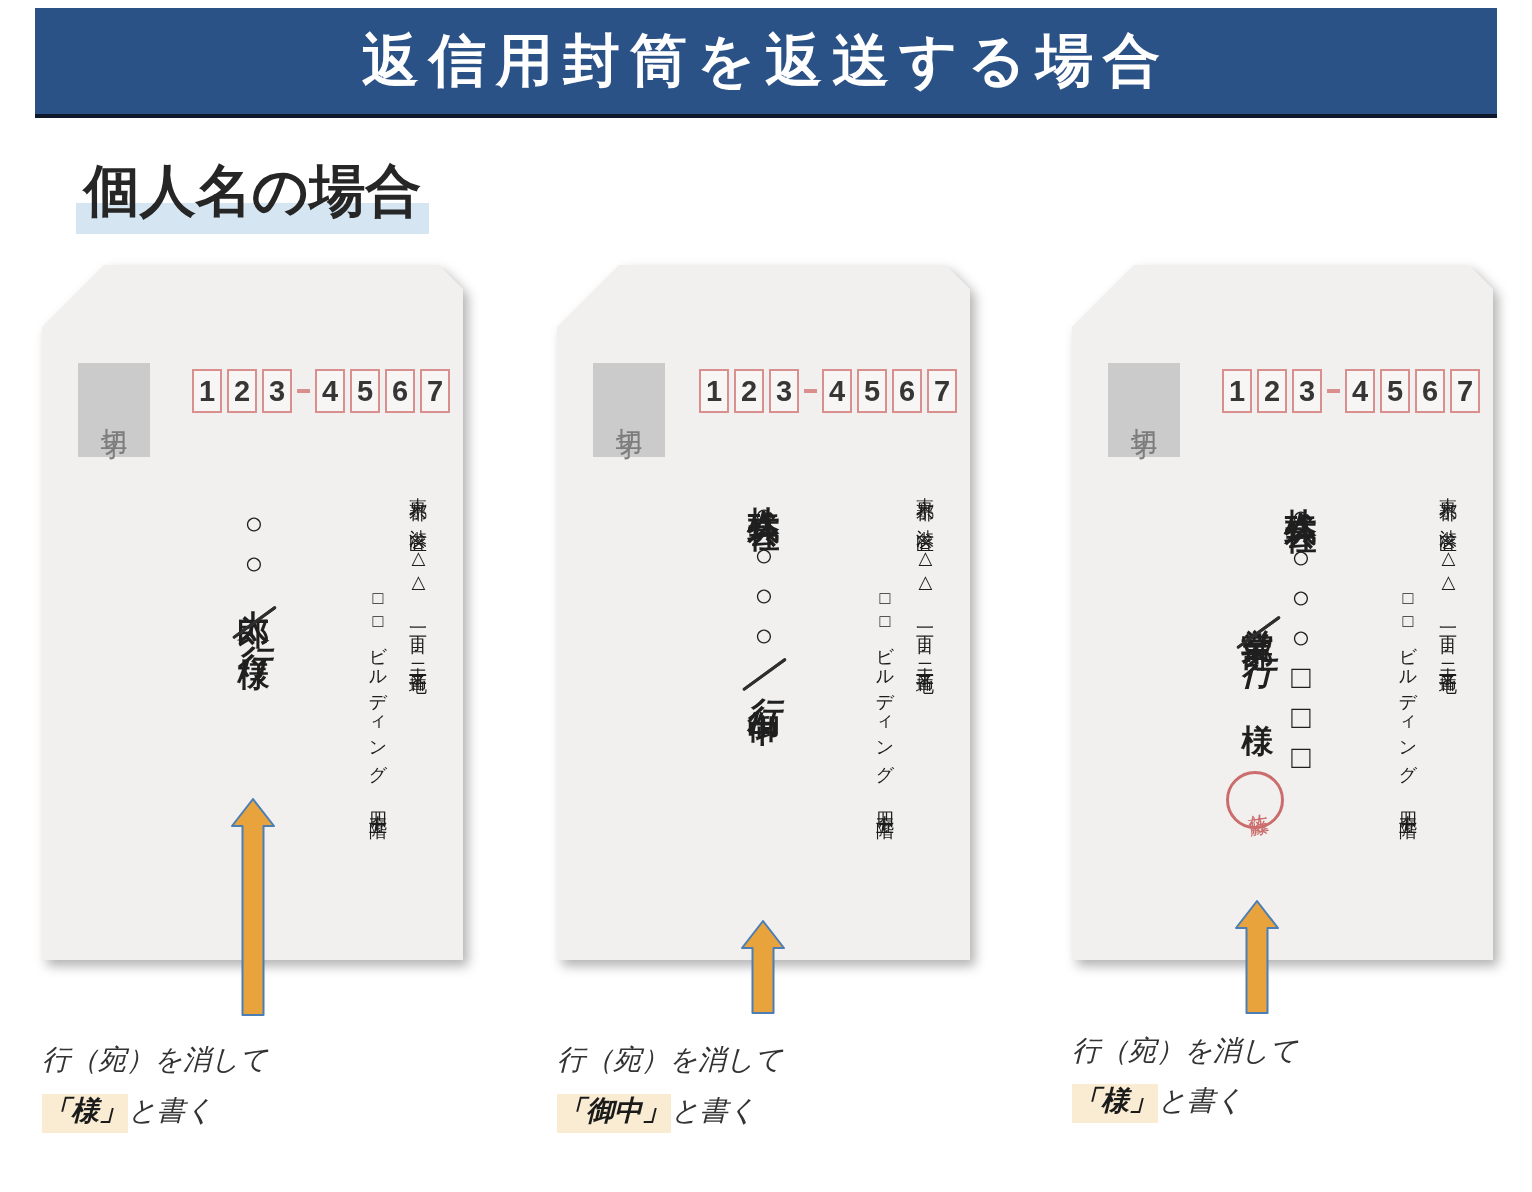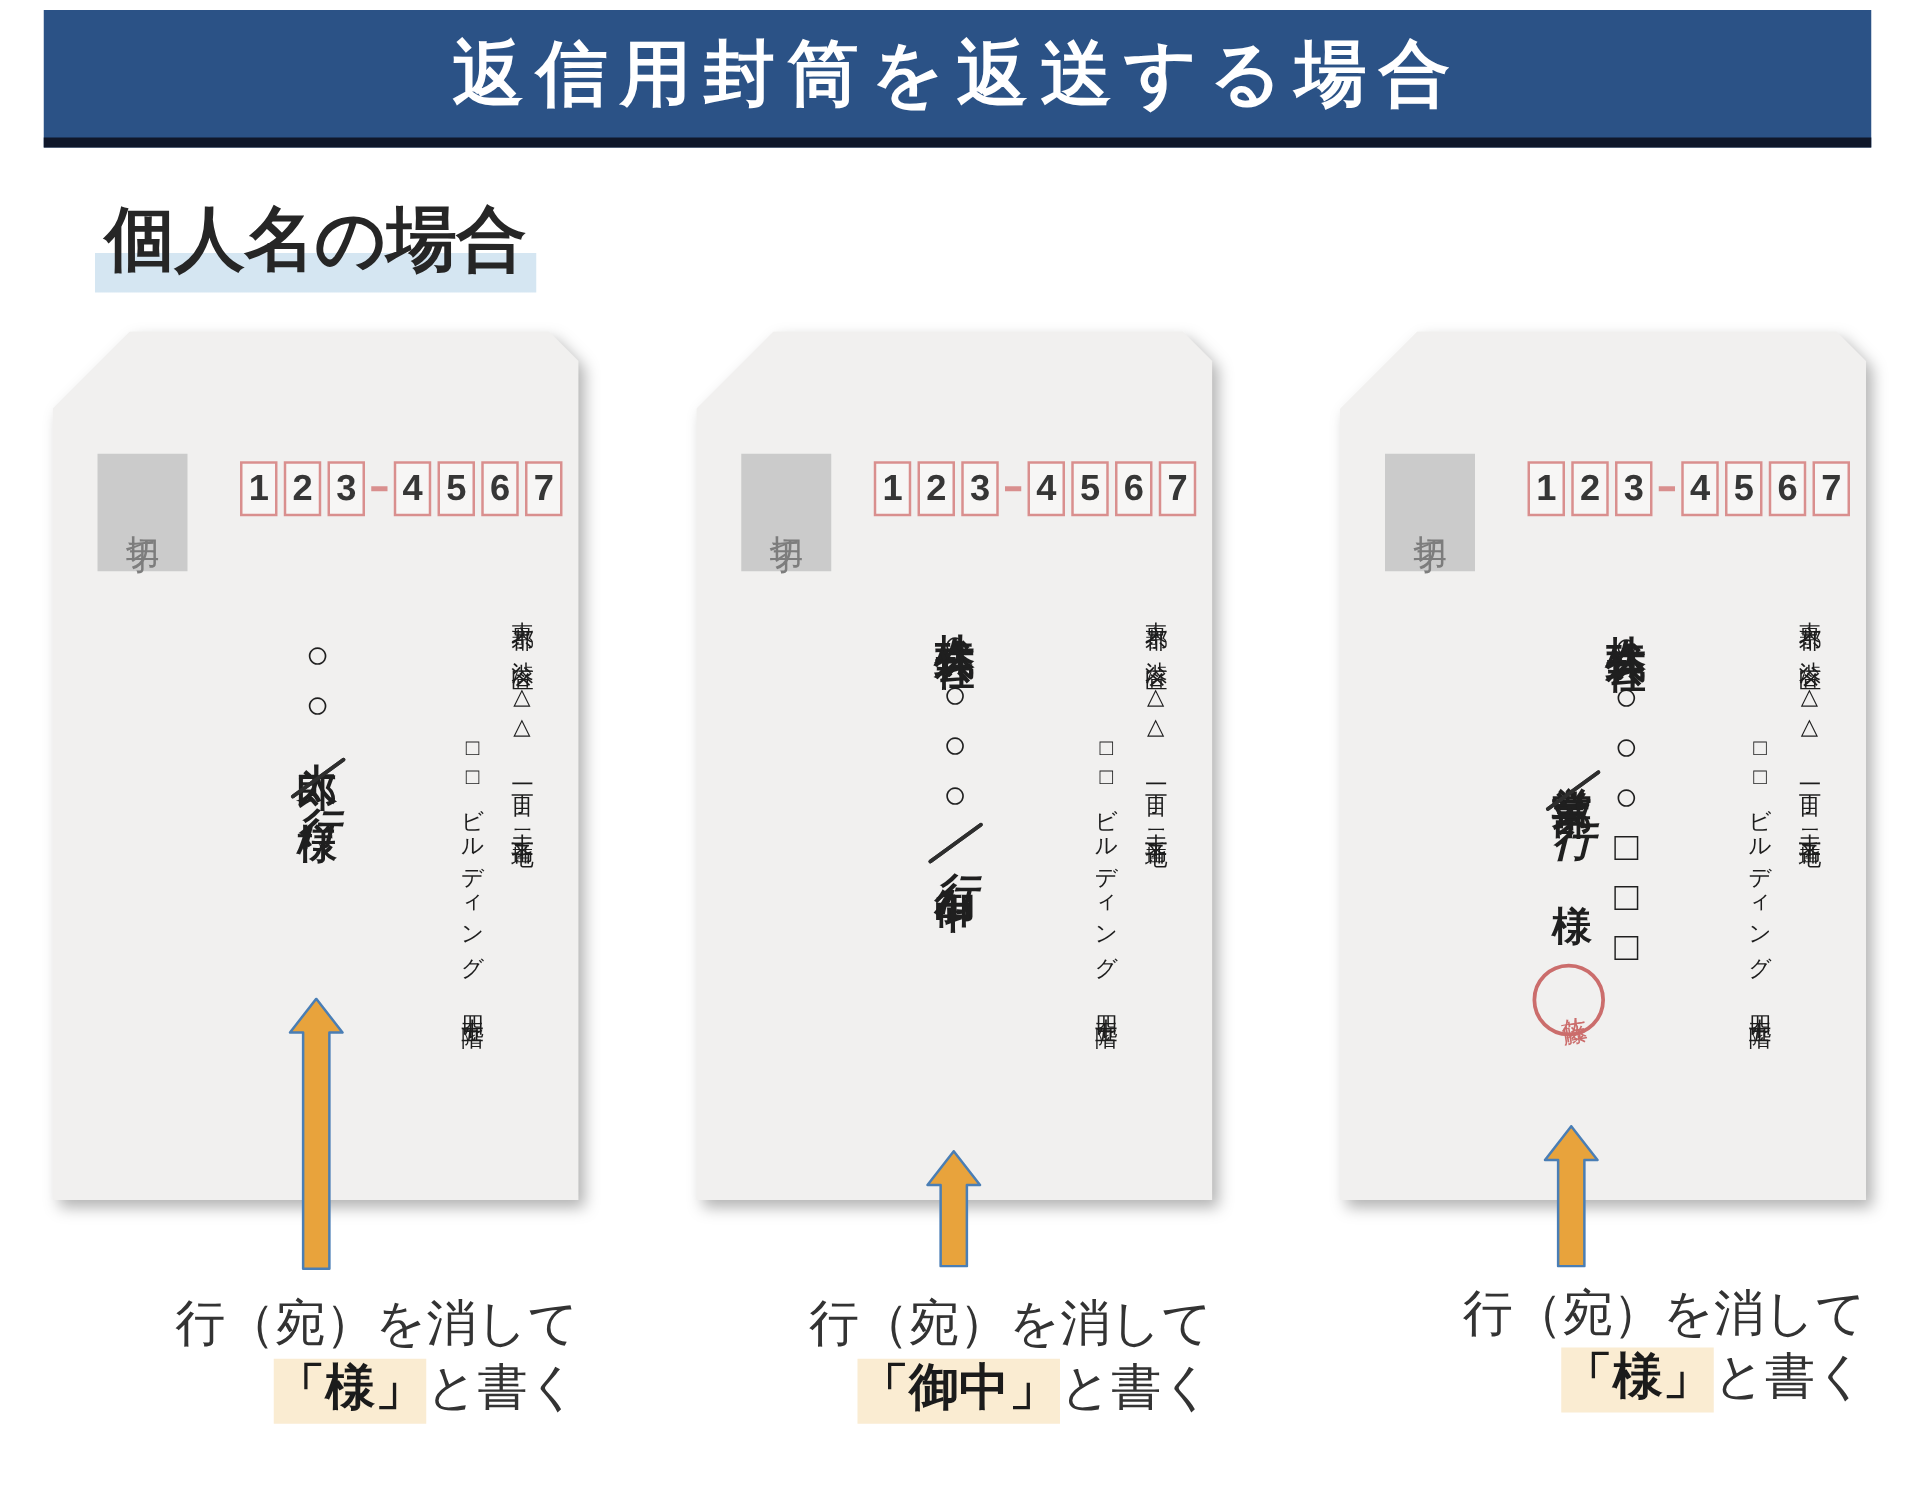--- a/index.html
+++ b/index.html
@@ -8,21 +8,21 @@
     width:1532px; height:1192px;
     position:relative; overflow:hidden;
     background:#ffffff;
     font-family:"Liberation Sans","DejaVu Sans",sans-serif;
     color:#262626;
   }
 
   
   .title-bar {
     position:absolute; left:35px; top:8px; width:1462px; height:110px;
-    background:#2b5286; border-bottom:8px solid #0f172a;
+    background:#2b5286; border-bottom:4px solid #0f172a;
     display:flex; align-items:center; justify-content:center;
   }
   .title-bar .title {
     color:#ffffff; font-size:57px; font-weight:700; letter-spacing:10px;
   }
 
   
   .col { position:absolute; top:150px; height:1042px; }
   #col1 { left:42px;   width:421px; }
   #col2 { left:557px;  width:413px; }
@@ -106,22 +106,22 @@
   }
 
   
   .arrow { position:absolute; }
   #col1 .arrow { left:188px; top:648px; }
   #col2 .arrow { left:183px; top:770px; }
   #col3 .arrow { left:162px; top:750px; }
 
   
   .caption {
-    position:absolute; left:0; width:100%; text-align:right;
-    font-size:40px; color:#333333; line-height:51px;
+    position:absolute; left:0; width:100%; text-align:left;
+    font-size:28px; color:#333333; line-height:51px;font-style:italic;
   }
   #col1 .caption, #col2 .caption { top:884px; }
   #col3 .caption { top:876px; line-height:50px; }
   .caption .hl {
     background:#faecd2; font-weight:700; color:#1b1b1b;
     padding:1px 1px 7px 1px;
   }
 </style>
 </head>
 <body>

